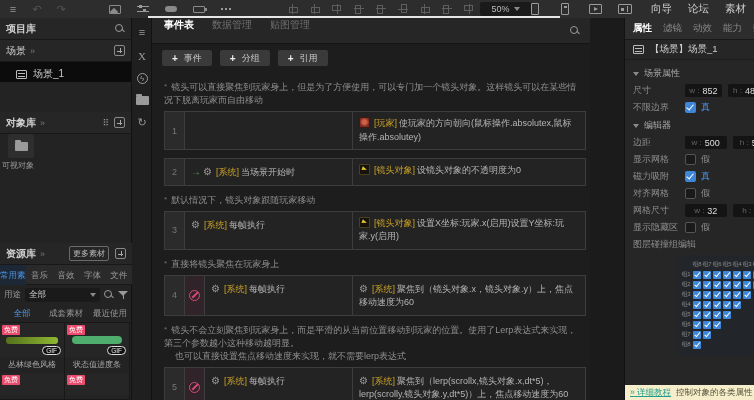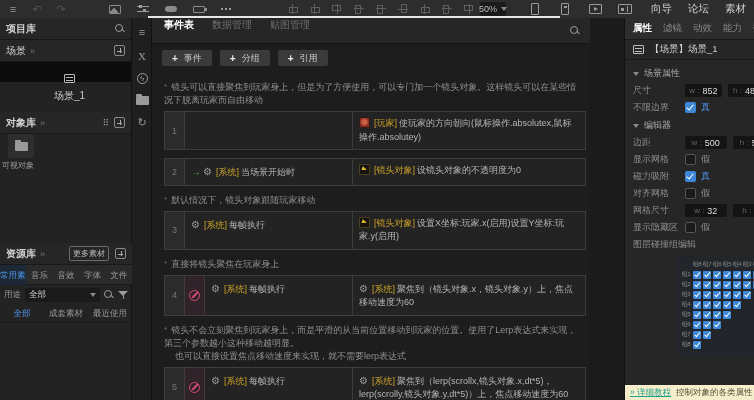--- a/index.html
+++ b/index.html
@@ -19,21 +19,21 @@
   .sh-dots::before { content:""; position:absolute; left:0; top:0; width:2px; height:2px; background:#9a9a9a;
       box-shadow:4px 0 0 #9a9a9a, 8px 0 0 #9a9a9a; }
   .sh-img { width:12px; height:9px; border:1px solid #8a8a8a; border-radius:1px; position:relative; overflow:hidden; }
   .sh-img::after { content:""; position:absolute; left:1px; bottom:-2px; width:6px; height:6px; background:#8a8a8a; transform:rotate(45deg); }
   .sh-eq { width:12px; height:9px; position:relative; }
   .sh-eq::before { content:""; position:absolute; left:0; top:1px; width:12px; height:1px; background:#9a9a9a; box-shadow:0 5px 0 #9a9a9a; }
   .sh-eq::after { content:""; position:absolute; left:2px; top:0; width:3px; height:3px; background:#9a9a9a; box-shadow:4px 4px 0 #9a9a9a; }
   .align-ic { width:10px; height:10px; position:relative; opacity:.45; }
   .align-ic::before { content:""; position:absolute; left:4px; top:0; width:1px; height:10px; background:#9a9a9a; }
   .align-ic::after { content:""; position:absolute; left:1px; top:3px; width:7px; height:4px; border:1px solid #9a9a9a; }
-  #zoomsel { position:absolute; left:480px; top:2px; width:26px; height:14px; background:#1a1a1a; border-radius:2px;
+  #zoomsel { position:absolute; left:480px; top:2px; width:51px; height:14px; background:#1a1a1a; border-radius:2px;
      display:flex; align-items:center; justify-content:center; gap:4px; color:#bbb; font-size:9px; }
   .caret { width:0; height:0; border-left:3px solid transparent; border-right:3px solid transparent; border-top:4px solid #8a8a8a; }
   .sh-phone { width:8px; height:12px; border:1px solid #9a9a9a; border-radius:1px; }
   .sh-phone.land { position:relative; }
   .sh-phone.land::after{ content:""; position:absolute; left:2px; top:2px; width:3px; height:2px; background:#9a9a9a; }
   .sh-play { width:13px; height:10px; border:1px solid #9a9a9a; border-radius:1px; position:relative; }
   .sh-play::after { content:""; position:absolute; left:4px; top:2px; width:0; height:0;
      border-top:2px solid transparent; border-bottom:2px solid transparent; border-left:4px solid #9a9a9a; }
   .sh-split { width:14px; height:10px; border:1px solid #9a9a9a; border-radius:1px; position:relative; }
   .sh-split::after { content:""; position:absolute; right:3px; top:1px; width:1px; height:6px; background:#9a9a9a; }
@@ -51,21 +51,21 @@
   .plusbox::before { content:""; position:absolute; left:2px; top:4.5px; width:5px; height:1px; background:#aaa; }
   .plusbox::after { content:""; position:absolute; left:4.5px; top:2px; width:1px; height:5px; background:#aaa; }
   .ic-search { width:10px; height:10px; position:relative; display:inline-block; }
   .ic-search::before { content:""; position:absolute; left:0; top:0; width:6px; height:6px; border:1.4px solid #9a9a9a; border-radius:50%; }
   .ic-search::after { content:""; position:absolute; left:6px; top:6px; width:4px; height:1.4px; background:#9a9a9a; transform:rotate(45deg); }
   .ic-funnel { width:10px; height:10px; position:relative; display:inline-block; }
   .ic-funnel::before { content:""; position:absolute; left:0; top:1px; width:0; height:0;
       border-left:5px solid transparent; border-right:5px solid transparent; border-top:5px solid #9a9a9a; }
   .ic-funnel::after { content:""; position:absolute; left:4.5px; top:5px; width:1.4px; height:4px; background:#9a9a9a; }
   .ic-griddots { color:#9a9a9a; font-size:9px; letter-spacing:-1px; }
-  #scene-item { display:flex; align-items:center; gap:6px; height:20px; background:#0c0c0c; padding:12px 8px 0 16px;flex-direction:column; }
+  #scene-item { display:flex; align-items:center; gap:6px; height:20px; background:#0c0c0c; padding:4px 8px 0 16px; }
   .sh-scene { width:11px; height:9px; border:1px solid #bbb; border-radius:1px; position:relative; flex:0 0 auto; }
   .sh-scene::after { content:""; position:absolute; left:1px; top:2px; width:7px; height:1px; background:#bbb; box-shadow:0 3px 0 #bbb; }
   .sh-folder { width:13px; height:9px; background:#9a9a9a; border-radius:1px; position:relative; }
   .sh-folder::before { content:""; position:absolute; left:0; top:-2px; width:6px; height:2px; background:#9a9a9a; border-radius:1px 1px 0 0; }
   #objfolder { position:absolute; left:8px; top:116px; width:26px; height:24px; background:#2e2e2e; border-radius:2px;
      display:flex; align-items:center; justify-content:center; }
   #objfolder-label { position:absolute; left:2px; top:142px; width:50px; font-size:8px; color:#9a9a9a; }
   #res-header { position:absolute; left:0; top:225px; width:132px; }
   .morebtn { border:1px solid #6a6a6a; border-radius:2px; color:#bbb; font-size:8px; padding:1px 3px; margin-left:6px; white-space:nowrap; }
   #res-tabs { position:absolute; left:0; top:247px; width:132px; height:20px; display:flex; align-items:center; background:#2a2a2a; border-bottom:1px solid #181818; }
@@ -297,20 +297,44 @@
         <span class="caret"></span>
       </span>
       <span class="ic-search"></span>
       <span class="ic-funnel"></span>
     </div>
     <div id="subtabs">
       <span class="stab active">全部</span>
       <span class="stab">成套素材</span>
       <span class="stab">最近使用</span>
     </div>
+    <div id="cards">
+      <div class="rescard">
+        <div class="cimg">
+          <span class="badge-free">免费</span>
+          <span class="cbar1"></span>
+          <span class="gifpill">GIF</span>
+        </div>
+        <div class="clabel">丛林绿色风格</div>
+        <div class="cimg2">
+          <span class="badge-free">免费</span>
+        </div>
+      </div>
+      <div class="rescard">
+        <div class="cimg">
+          <span class="badge-free">免费</span>
+          <span class="cbar2"></span>
+          <span class="gifpill">GIF</span>
+        </div>
+        <div class="clabel">状态值进度条</div>
+        <div class="cimg2">
+          <span class="badge-free">免费</span>
+        </div>
+      </div>
+    </div>
   </div>
 
   <div id="strip">
     <span class="si" style="top:6px;">≡</span>
     <span class="si si-cut" style="top:30px;">X</span>
     <span class="si" style="top:52px;">
         <span class="si-energy">ϟ</span>
       </span>
     <span class="si" style="top:74px;">
         <span class="sh-folder"></span>

